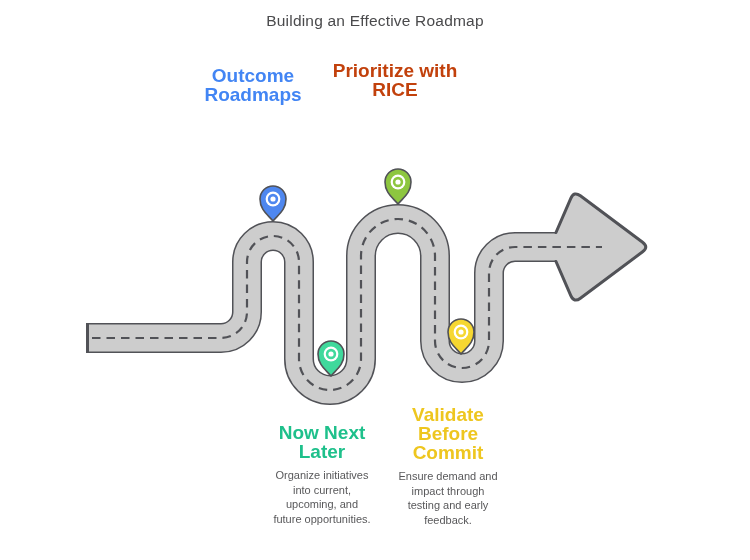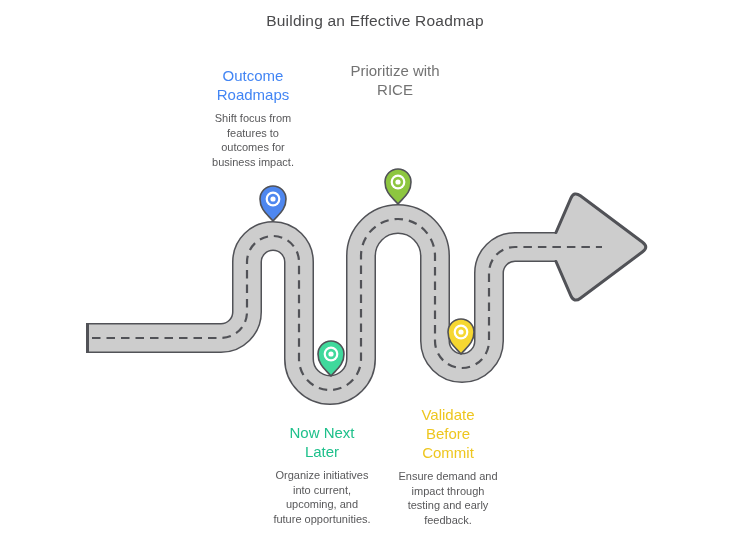--- a/index.html
+++ b/index.html
@@ -2,21 +2,21 @@
 <html><head>
 <meta charset="utf-8">
 <style>
   html,body{margin:0;padding:0;background:#ffffff;}
   #stage{position:relative;width:750px;height:560px;background:#ffffff;overflow:hidden;
          font-family:"Liberation Sans", sans-serif;}
   #road-svg{position:absolute;left:0;top:0;}
   .page-title{position:absolute;left:0;top:12px;width:750px;text-align:center;
               font-size:15.5px;font-weight:500;color:#4a4a4c;letter-spacing:.2px;}
   .milestone{position:absolute;width:130px;text-align:center;}
-  .milestone h3{margin:0;font-size:15px;font-weight:400;line-height:19px;white-space:pre-line;}
+  .milestone h3{margin:0;font-size:19px;font-weight:700;line-height:19px;white-space:pre-line;}
   .milestone p{margin:7px 0 0 0;font-size:11px;line-height:14.5px;color:#58585a;white-space:pre-line;}
   #m1{left:188px;top:66px;}
   #m2{left:330px;top:61px;}
   #m3{left:257px;top:423px;}
   #m4{left:383px;top:405px;}
 </style>
 </head>
 <body>
 
 <div id="stage">
@@ -65,28 +65,24 @@
       <path d="M 0 0 C -6 -7 -13 -11.5 -13 -22 A 13 13 0 1 1 13 -22 C 13 -11.5 6 -7 0 0 Z" stroke-width="1.6" fill="#f6d731" stroke="#515257"></path>
       <circle cx="0" cy="-22" r="7.4" fill="#ffffff"></circle>
       <circle cx="0" cy="-22" r="5.2" fill="#f6d731"></circle>
       <circle cx="0" cy="-22" r="2.6" fill="#ffffff"></circle>
     </g>
   </svg>
 
   <div class="milestone" id="m1">
     <h3 style="color: rgb(66, 133, 244);">Outcome
 Roadmaps</h3>
-    <p>Shift focus from
-features to
-outcomes for
-business impact.</p>
   </div>
 
   <div class="milestone" id="m2">
-    <h3 style="color: #737373;">Prioritize with
+    <h3 style="color: #c2410c;">Prioritize with
 RICE</h3>
   </div>
 
   <div class="milestone" id="m4">
     <h3 style="color: rgb(238, 198, 31);">Validate
 Before
 Commit</h3>
     <p>Ensure demand and
 impact through
 testing and early

